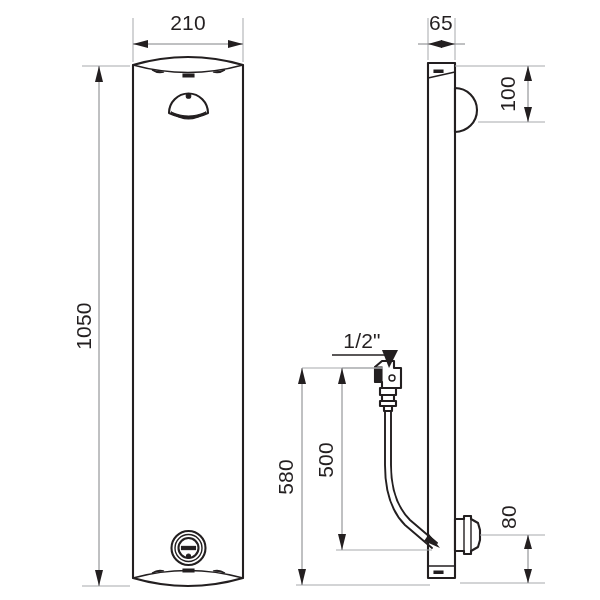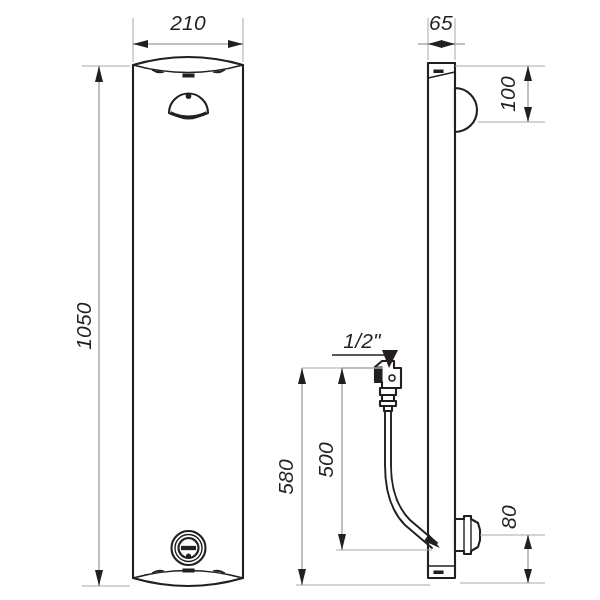--- a/index.html
+++ b/index.html
@@ -11,21 +11,20 @@
     width: 600px;
     height: 600px;
     font-family: "Liberation Sans", sans-serif;
     overflow: hidden;
   }
   #drawing-root {
     position: relative;
     width: 600px;
     height: 600px;
     background: #ffffff;
-    font-style: italic;
   }
   svg#tech-drawing {
     display: block;
     width: 600px;
     height: 600px;
   }
   .outline {
     fill: #ffffff;
     stroke: #231f20;
     stroke-width: 2.1;

